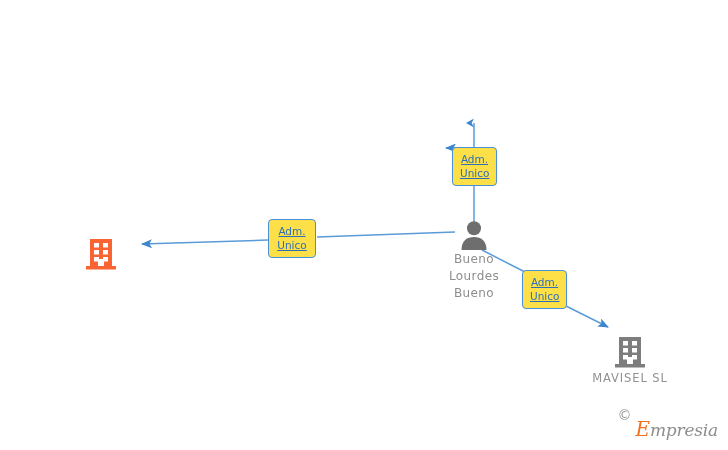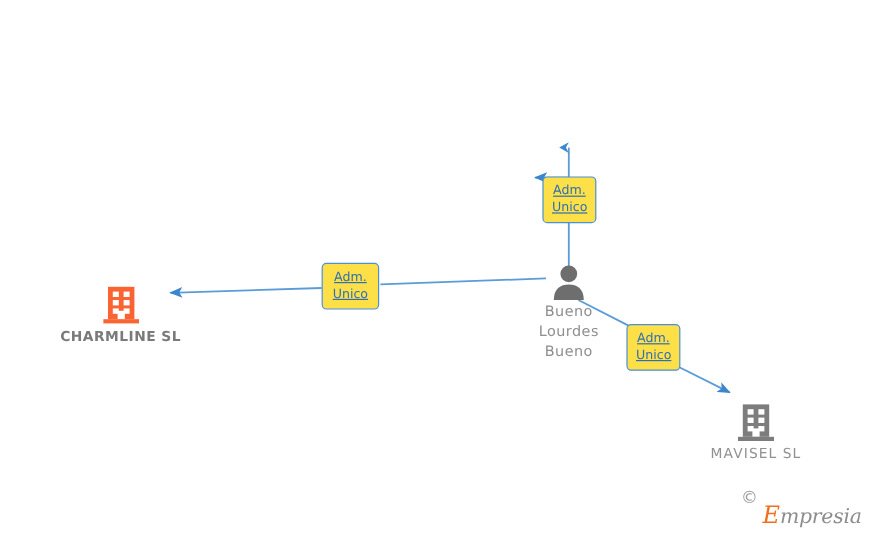--- a/index.html
+++ b/index.html
@@ -135,21 +135,20 @@
         <rect x="8" y="5" width="5" height="4.5" fill="#ffffff"></rect>
         <rect x="17" y="5" width="5" height="4.5" fill="#ffffff"></rect>
         <rect x="8" y="12" width="5" height="4.5" fill="#ffffff"></rect>
         <rect x="17" y="12" width="5" height="4.5" fill="#ffffff"></rect>
         <rect x="8" y="19" width="5" height="4.5" fill="#ffffff"></rect>
         <rect x="17" y="19" width="5" height="4.5" fill="#ffffff"></rect>
         <rect x="12" y="21" width="6" height="7" fill="#ffffff"></rect>
         <rect x="0" y="28" width="30" height="3.5" fill="#fa6432"></rect>
       </svg>
     </span>
-    <span class="node-label focus">CHARMLINE SL</span>
   </div>
 
   <div class="node" style="left:584px; top:336px; width:92px;">
     <span class="icon-wrap">
       <svg width="30" height="32" viewBox="0 0 30 32">
         <rect x="4" y="1" width="22" height="27" fill="#7d7d7d"></rect>
         <rect x="8" y="5" width="5" height="4.5" fill="#ffffff"></rect>
         <rect x="17" y="5" width="5" height="4.5" fill="#ffffff"></rect>
         <rect x="8" y="12" width="5" height="4.5" fill="#ffffff"></rect>
         <rect x="17" y="12" width="5" height="4.5" fill="#ffffff"></rect>

